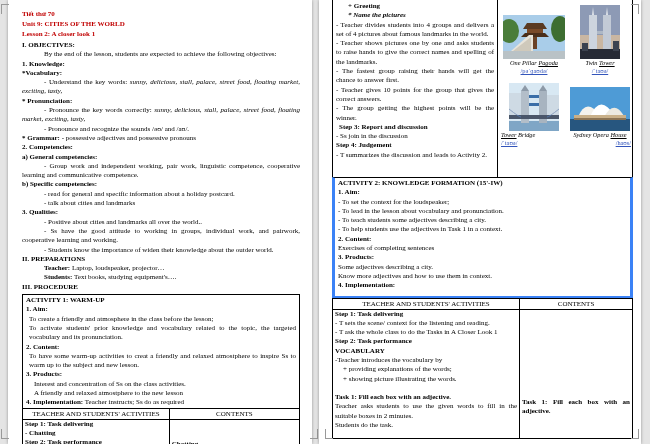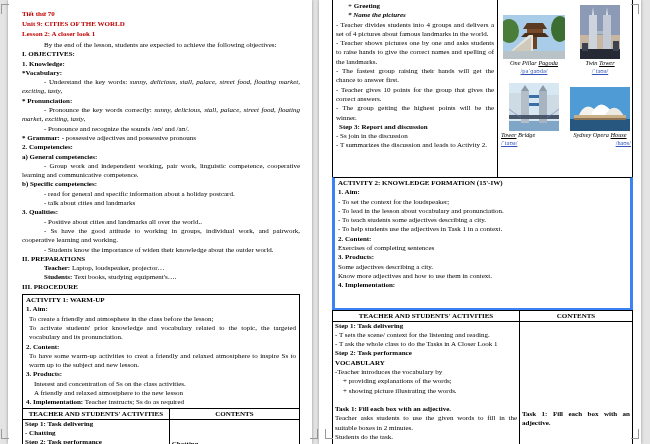--- a/index.html
+++ b/index.html
@@ -18,37 +18,37 @@
   .blue{color:#3355bb;}
   .ctr{text-align:center;}
   .ind{text-indent:22px;}
   .ind2{text-indent:12px;}
   .sp1{padding-left:3px;}
   .sp2{padding-left:8px;}
   .blank{height:9px;}
   .actbox{border:1px solid #000;margin-top:2px;padding:1px 3px 0 3px;}
   table{border-collapse:collapse;width:100%;}
   th,td{border:1px solid #000;padding:0 2px;vertical-align:top;}
-  th .para,th{font-size:7px;line-height:10px;font-weight:bold;text-align:center;}
+  th .para,th{font-size:7px;line-height:10px;font-weight:normal;text-align:center;}
   .tbl1{width:100%;margin-top:0;}
   .tbl1 .c1{width:53%;}
   .tbl1 .c2{vertical-align:bottom;}
   .tbl1 td{height:30px;}
   
   .warmup{display:flex;border:1px solid #000;border-top:none;margin:0 8px 0 13px;height:178px;box-sizing:border-box;}
   .wl{width:172px;border-right:1px solid #000;padding:2px 3px;box-sizing:border-box;}
   .wr{flex:1;padding:3px 1px 0 3px;}
   .figgrid{display:grid;grid-template-columns:66px 62px;column-gap:2px;row-gap:2px;}
   .fig{display:flex;flex-direction:column;}
   .imgwrap{display:flex;align-items:flex-end;justify-content:center;}
   .r1 .imgwrap{height:56px;} .r2 .imgwrap{height:54px;}
   .fig svg{display:block;}
   .cap .para{font-size:6.3px;line-height:8px;text-align:center;}
   .cap .capl{text-align:left;} .cap .capr{text-align:right;}
-  .act2box{border:3px solid #3b82f6;border-top:1px solid #000;margin:0 8px 0 13px;padding:1px 3px 17px 3px;margin-top:-1px;}
+  .act2box{border:3px solid #3b82f6;border-top:1px solid #000;margin:0 8px 0 13px;padding:1px 3px 5px 3px;margin-top:-1px;}
   .tbl2wrap{margin:0 8px 0 13px;margin-top:-1px;}
   .tbl2 .c1{width:182px;}
   .tbl2 td{height:128px;}
   .taskr{margin-top:88px;}
   
   .mark{position:absolute;width:7px;height:9px;}
   .mark.tl{border-left:1px solid #999;border-top:1px solid #999;}
   .mark.tr{border-right:1px solid #999;border-top:1px solid #999;}
   .mark.bl{border-left:1px solid #999;border-bottom:1px solid #999;}
   .mark.br{border-right:1px solid #999;border-bottom:1px solid #999;}
@@ -62,22 +62,22 @@
     <span class="mark tl" style="left:-7px;top:4px;"></span>
     <span class="mark bl" style="left:-7px;bottom:5px;"></span>
     <span class="mark br" style="right:-6px;bottom:5px;"></span>
 
     <div class="hdrline">
         <div class="para ctr"><span class="b red">Tiết thứ 70</span></div>
         <div class="para ctr"><span class="b red">Unit 9: CITIES OF THE WORLD</span></div>
         <div class="para ctr"><span class="b red">Lesson 2: A closer look 1</span></div>
       </div>
     <div style="margin-top:2px;">
+        <div class="para"><span class="b">I. OBJECTIVES:</span></div>
         <div class="para ind"><span>By the end of the lesson, students are expected to achieve the following objectives:</span></div>
-        <div class="para"><span class="b">I. OBJECTIVES:</span></div>
         <div class="para"><span class="b">1. Knowledge:</span></div>
         <div class="para"><span class="b">*Vocabulary:</span></div>
         <div class="para ind"><span>- Understand the key words: </span><span class="i">sunny, delicious, stall, palace, street food, floating market, exciting, tasty,</span></div>
         <div class="para"><span class="b">* Pronunciation:</span></div>
         <div class="para ind"><span>- Pronounce the key words correctly: </span><span class="i">sunny, delicious, stall, palace, street food, floating market, exciting, tasty,</span></div>
         <div class="para ind"><span>- Pronounce and recognize the sounds /əʊ/ and /aʊ/.</span></div>
         <div class="para"><span class="b">* Grammar:</span><span> - possessive adjectives and possessive pronouns</span></div>
         <div class="para"><span class="b">2. Competencies:</span></div>
         <div class="para"><span class="b">a) General competencies:</span></div>
         <div class="para ind"><span>- Group work and independent working, pair work, linguistic competence, cooperative learning and communicative competence.</span></div>
@@ -138,20 +138,21 @@
       <div class="wl">
           <div class="para ind2"><span class="b">+ Greeting</span></div>
           <div class="para ind2"><span class="b i">* Name the pictures</span></div>
           <div class="para"><span>- Teacher divides students into 4 groups and delivers a set of 4 pictures about famous landmarks in the world.</span></div>
           <div class="para"><span>- Teacher shows pictures one by one and asks students to raise hands to give the correct names and spelling of the landmarks.</span></div>
           <div class="para"><span>- The fastest group raising their hands will get the chance to answer first.</span></div>
           <div class="para"><span>- Teacher gives 10 points for the group that gives the correct answers.</span></div>
           <div class="para"><span>- The group getting the highest points will be the winner.</span></div>
           <div class="para sp1"><span class="b">Step 3: Report and discussion</span></div>
           <div class="para"><span>- Ss join in the discussion</span></div>
+          <div class="para"><span class="b">Step 4: Judgement</span></div>
           <div class="para"><span>- T summarizes the discussion and leads to Activity 2.</span></div>
         </div>
       <div class="wr">
         <div class="figgrid">
 
           <div class="fig r1">
             <div class="imgwrap">
               <svg width="62" height="44" viewBox="0 0 62 44">
                 <rect width="62" height="44" fill="#a9cde9"></rect>
                 <ellipse cx="6" cy="16" rx="10" ry="12" fill="#4a7d3a"></ellipse>

